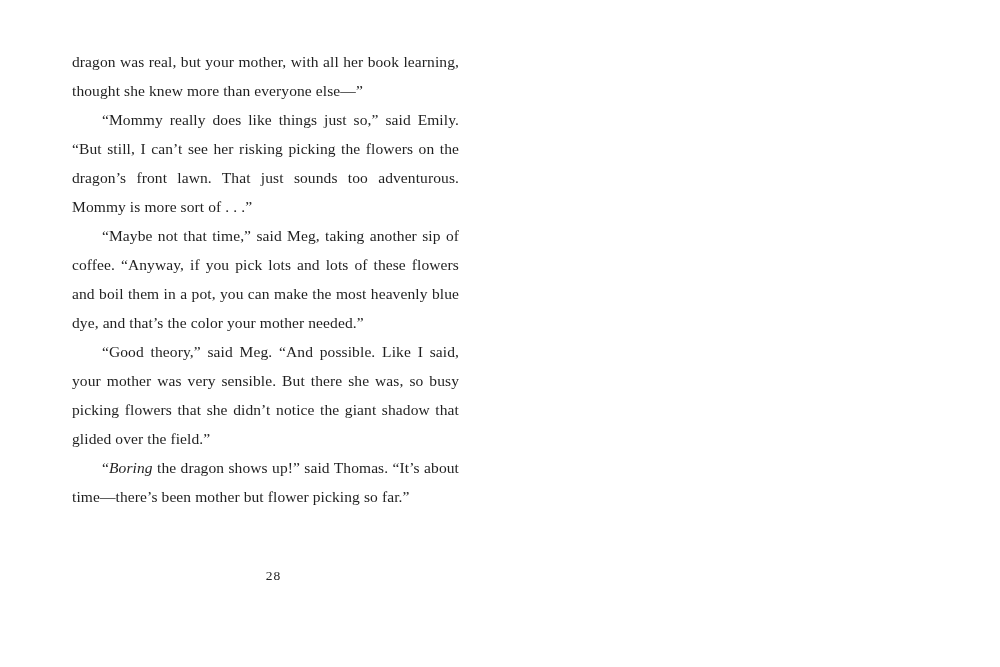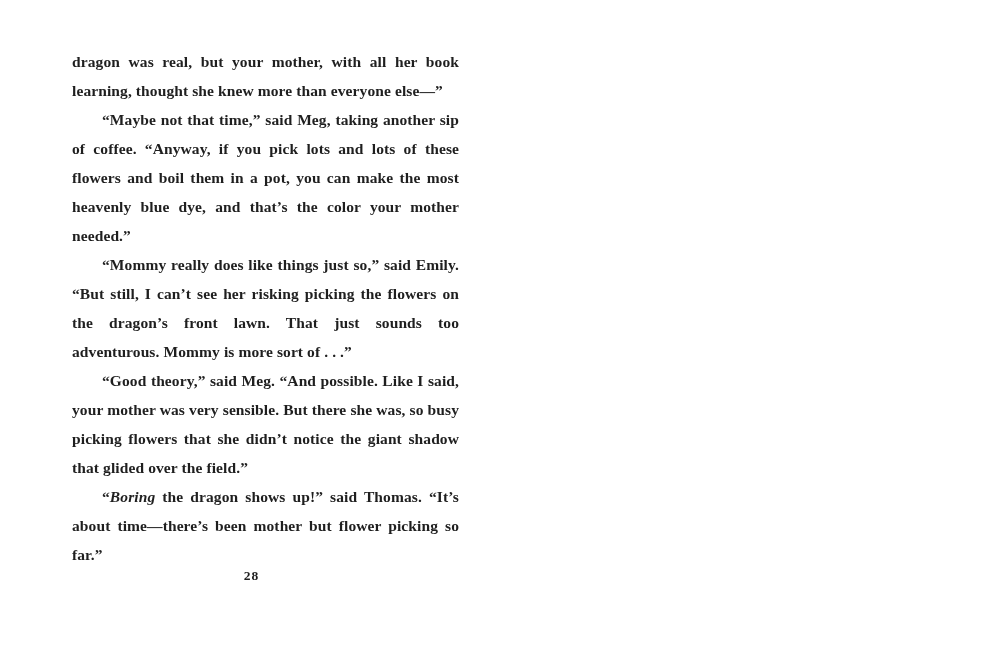--- a/index.html
+++ b/index.html
@@ -3,46 +3,46 @@
 <meta charset="utf-8">
 <style>
   html,body{margin:0;padding:0;}
   body{
     width:1000px;height:667px;overflow:hidden;position:relative;
     background:var(--paper,#ffffff);
     font-family:"Liberation Serif","DejaVu Serif",serif;
     color:var(--ink,#1f1f1f);
   }
   .spread{position:absolute;inset:0;}
-  .page{position:absolute;top:0;bottom:0;font-weight:bold;}
+  .page{position:absolute;top:0;bottom:0;}
   .page-left{left:0;width:500px;}
   .page-right{left:500px;width:500px;}
   .text-block{
     position:absolute;left:72px;top:47px;width:387px;
     font-size:15.5px;line-height:29px;text-align:justify;
     letter-spacing:.1px;
   }
   .text-block p{margin:0;}
   .text-block p.indent{text-indent:30px;}
   .text-block .it{font-style:italic;}
   .folio{
-    position:absolute;left:58px;top:568px;width:387px;
+    position:absolute;left:80px;top:568px;width:387px;
     text-align:center;font-size:13.5px;letter-spacing:1px;
   }
 </style>
 </head>
 <body style="--paper: #ffffff; --ink: #1f1f1f;">
 
 <div class="spread">
 
   <div class="page page-left">
     <div class="text-block">
         <p class=""><span>dragon was real, but your mother, with all her book learning, thought she knew more than everyone else—”</span></p>
+        <p class="indent"><span>“Mommy really does like things just so,” said Emily. “But still, I can’t see her risking picking the flowers on the dragon’s front lawn. That just sounds too adventurous. Mommy is more sort of . . .”</span></p>
         <p class="indent"><span>“Maybe not that time,” said Meg, taking another sip of coffee. “Anyway, if you pick lots and lots of these flowers and boil them in a pot, you can make the most heavenly blue dye, and that’s the color your mother needed.”</span></p>
-        <p class="indent"><span>“Mommy really does like things just so,” said Emily. “But still, I can’t see her risking picking the flowers on the dragon’s front lawn. That just sounds too adventurous. Mommy is more sort of . . .”</span></p>
         <p class="indent"><span>“Good theory,” said Meg. “And possible. Like I said, your mother was very sensible. But there she was, so busy picking flowers that she didn’t notice the giant shadow that glided over the field.”</span></p>
         <p class="indent"><span>“</span><span class="it">Boring</span><span> the dragon shows up!” said Thomas. “It’s about time—there’s been mother but flower picking so far.”</span></p>
       </div>
     <div class="folio">28</div>
   </div>
 
   <div class="page page-right">
     
   </div>
 </div>

